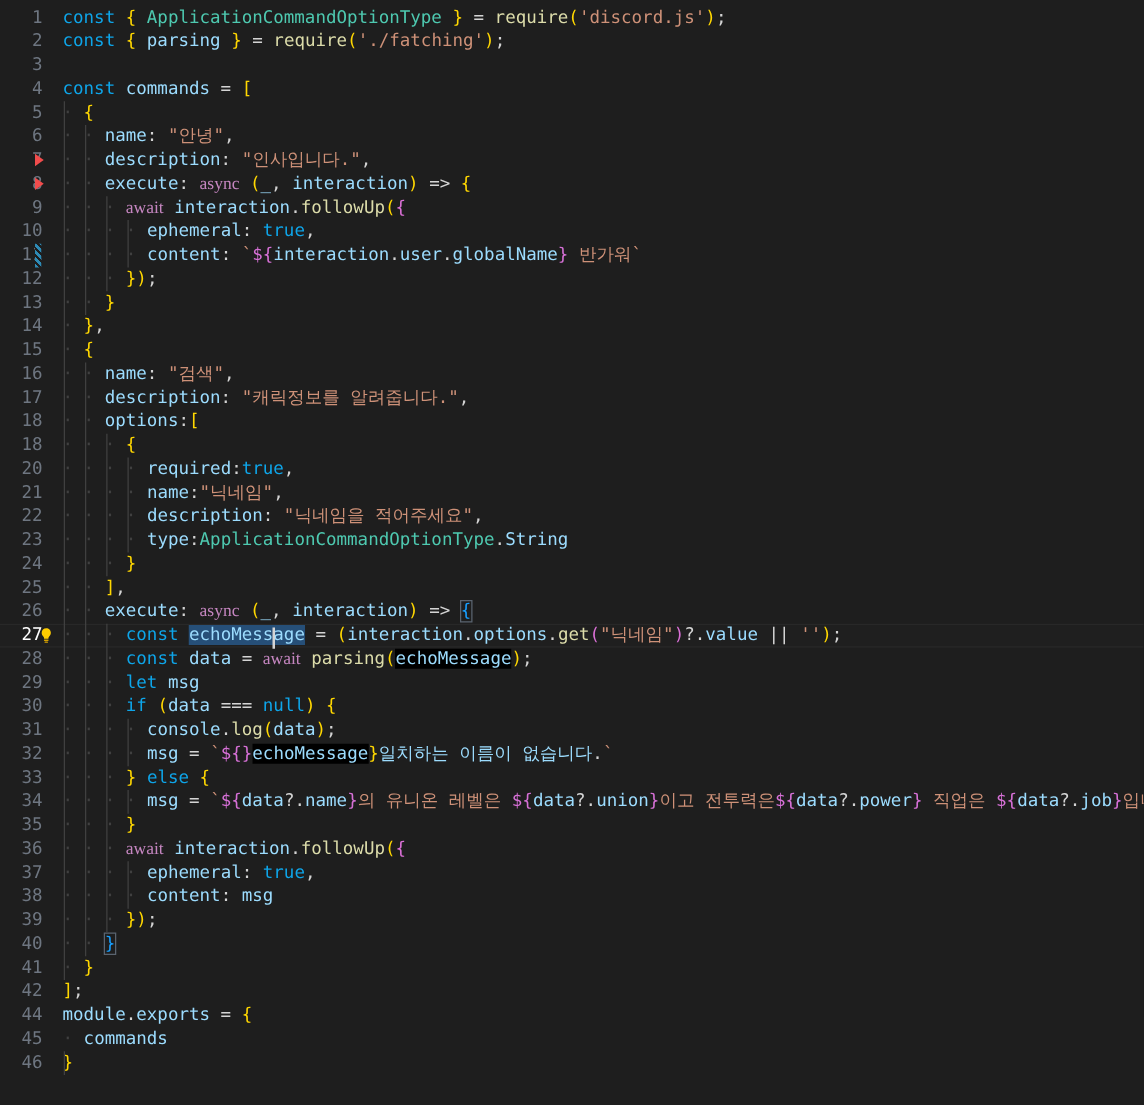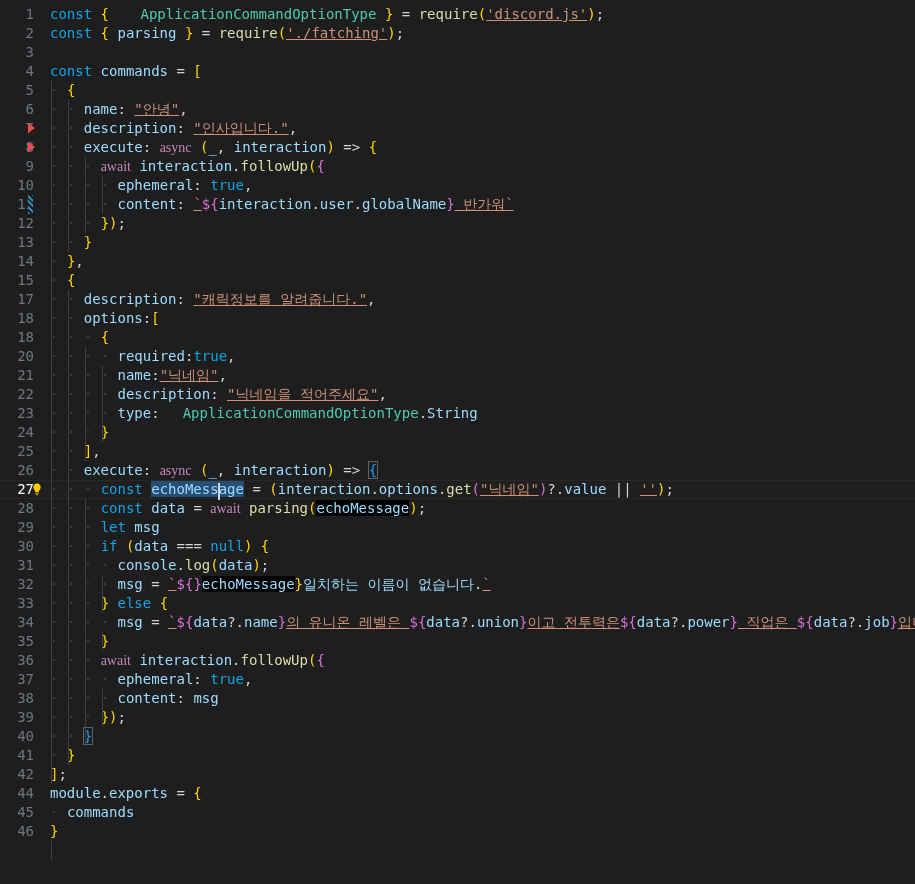--- a/index.html
+++ b/index.html
@@ -49,23 +49,23 @@
   }
   .code {
     position: absolute;
     left: 50px; top: 0;
     white-space: pre;
   }
   
   .kw  { color: #0ea5e9; }   
   .kw2 { color: #c586c0; font-family: Liberation Serif, serif; }   
   .fn  { color: #dcdcaa; }   
-  .cls { color: #4ec9b0; margin-left: 23px; }   
+  .cls { color: #4ec9b0; }   
   .var { color: #9cdcfe; }   
-  .str { color: #ce9178; text-decoration: underline; }
+  .str { color: #ce9178; }
   .pun { color: #d4d4d4; }
   .b1  { color: #ffd700; }   
   .b2  { color: #da70d6; }   
   .b3  { color: #179fff; }   
   .tpl { color: #d670d6; }   
   .ws  { color: #404040; }   
   .ig  { color: #404040; }   
 
   .sel { background: #264f78; }
   .match { background: #000000; }
@@ -118,20 +118,21 @@
       <div class="row"><span class="gutter-num">6</span><span class="code"><span class="ig">·</span><span class="ws"> </span><span class="ig">·</span><span class="ws"> </span><span class="var">name</span><span class="pun">:</span><span class="pun"> </span><span class="str">"안녕"</span><span class="pun">,</span></span></div>
       <div class="row"><span class="gutter-num">7</span><span class="glyph"><span class="tri-red"></span></span><span class="code"><span class="ig">·</span><span class="ws"> </span><span class="ig">·</span><span class="ws"> </span><span class="var">description</span><span class="pun">:</span><span class="pun"> </span><span class="str">"인사입니다."</span><span class="pun">,</span></span></div>
       <div class="row"><span class="gutter-num">8</span><span class="glyph"><span class="tri-red"></span></span><span class="code"><span class="ig">·</span><span class="ws"> </span><span class="ig">·</span><span class="ws"> </span><span class="var">execute</span><span class="pun">:</span><span class="pun"> </span><span class="kw2">async</span><span class="pun"> </span><span class="b1">(</span><span class="var">_</span><span class="pun">,</span><span class="pun"> </span><span class="var">interaction</span><span class="b1">)</span><span class="pun"> </span><span class="pun">=</span><span class="pun">&gt;</span><span class="pun"> </span><span class="b1">{</span></span></div>
       <div class="row"><span class="gutter-num">9</span><span class="code"><span class="ig">·</span><span class="ws"> </span><span class="ig">·</span><span class="ws"> </span><span class="ig">·</span><span class="ws"> </span><span class="kw2">await</span><span class="pun"> </span><span class="var">interaction</span><span class="pun">.</span><span class="fn">followUp</span><span class="b1">(</span><span class="b2">{</span></span></div>
       <div class="row"><span class="gutter-num">10</span><span class="code"><span class="ig">·</span><span class="ws"> </span><span class="ig">·</span><span class="ws"> </span><span class="ig">·</span><span class="ws"> </span><span class="ig">·</span><span class="ws"> </span><span class="var">ephemeral</span><span class="pun">:</span><span class="pun"> </span><span class="kw">true</span><span class="pun">,</span></span></div>
       <div class="row"><span class="gutter-num">11</span><span class="glyph"><span class="stripe-blue"></span></span><span class="code"><span class="ig">·</span><span class="ws"> </span><span class="ig">·</span><span class="ws"> </span><span class="ig">·</span><span class="ws"> </span><span class="ig">·</span><span class="ws"> </span><span class="var">content</span><span class="pun">:</span><span class="pun"> </span><span class="str">`</span><span class="tpl">${</span><span class="var">interaction</span><span class="pun">.</span><span class="var">user</span><span class="pun">.</span><span class="var">globalName</span><span class="tpl">}</span><span class="str"> 반가워</span><span class="str">`</span></span></div>
       <div class="row"><span class="gutter-num">12</span><span class="code"><span class="ig">·</span><span class="ws"> </span><span class="ig">·</span><span class="ws"> </span><span class="ig">·</span><span class="ws"> </span><span class="b1">}</span><span class="b1">)</span><span class="pun">;</span></span></div>
       <div class="row"><span class="gutter-num">13</span><span class="code"><span class="ig">·</span><span class="ws"> </span><span class="ig">·</span><span class="ws"> </span><span class="b1">}</span></span></div>
       <div class="row"><span class="gutter-num">14</span><span class="code"><span class="ig">·</span><span class="ws"> </span><span class="b1">}</span><span class="pun">,</span></span></div>
       <div class="row"><span class="gutter-num">15</span><span class="code"><span class="ig">·</span><span class="ws"> </span><span class="b1">{</span></span></div>
+      <div class="row"><span class="gutter-num">16</span><span class="code"><span class="ig">·</span><span class="ws"> </span><span class="ig">·</span><span class="ws"> </span><span class="var">name</span><span class="pun">:</span><span class="pun"> </span><span class="str">"검색"</span><span class="pun">,</span></span></div>
       <div class="row"><span class="gutter-num">17</span><span class="code"><span class="ig">·</span><span class="ws"> </span><span class="ig">·</span><span class="ws"> </span><span class="var">description</span><span class="pun">:</span><span class="pun"> </span><span class="str">"캐릭정보를 알려줍니다."</span><span class="pun">,</span></span></div>
       <div class="row"><span class="gutter-num">18</span><span class="code"><span class="ig">·</span><span class="ws"> </span><span class="ig">·</span><span class="ws"> </span><span class="var">options</span><span class="pun">:</span><span class="b1">[</span></span></div>
       <div class="row"><span class="gutter-num">18</span><span class="code"><span class="ig">·</span><span class="ws"> </span><span class="ig">·</span><span class="ws"> </span><span class="ig">·</span><span class="ws"> </span><span class="b1">{</span></span></div>
       <div class="row"><span class="gutter-num">20</span><span class="code"><span class="ig">·</span><span class="ws"> </span><span class="ig">·</span><span class="ws"> </span><span class="ig">·</span><span class="ws"> </span><span class="ig">·</span><span class="ws"> </span><span class="var">required</span><span class="pun">:</span><span class="kw">true</span><span class="pun">,</span></span></div>
       <div class="row"><span class="gutter-num">21</span><span class="code"><span class="ig">·</span><span class="ws"> </span><span class="ig">·</span><span class="ws"> </span><span class="ig">·</span><span class="ws"> </span><span class="ig">·</span><span class="ws"> </span><span class="var">name</span><span class="pun">:</span><span class="str">"닉네임"</span><span class="pun">,</span></span></div>
       <div class="row"><span class="gutter-num">22</span><span class="code"><span class="ig">·</span><span class="ws"> </span><span class="ig">·</span><span class="ws"> </span><span class="ig">·</span><span class="ws"> </span><span class="ig">·</span><span class="ws"> </span><span class="var">description</span><span class="pun">:</span><span class="pun"> </span><span class="str">"닉네임을 적어주세요"</span><span class="pun">,</span></span></div>
       <div class="row"><span class="gutter-num">23</span><span class="code"><span class="ig">·</span><span class="ws"> </span><span class="ig">·</span><span class="ws"> </span><span class="ig">·</span><span class="ws"> </span><span class="ig">·</span><span class="ws"> </span><span class="var">type</span><span class="pun">:</span><span class="cls">ApplicationCommandOptionType</span><span class="pun">.</span><span class="var">String</span></span></div>
       <div class="row"><span class="gutter-num">24</span><span class="code"><span class="ig">·</span><span class="ws"> </span><span class="ig">·</span><span class="ws"> </span><span class="ig">·</span><span class="ws"> </span><span class="b1">}</span></span></div>
       <div class="row"><span class="gutter-num">25</span><span class="code"><span class="ig">·</span><span class="ws"> </span><span class="ig">·</span><span class="ws"> </span><span class="b1">]</span><span class="pun">,</span></span></div>
       <div class="row"><span class="gutter-num">26</span><span class="code"><span class="ig">·</span><span class="ws"> </span><span class="ig">·</span><span class="ws"> </span><span class="var">execute</span><span class="pun">:</span><span class="pun"> </span><span class="kw2">async</span><span class="pun"> </span><span class="b1">(</span><span class="var">_</span><span class="pun">,</span><span class="pun"> </span><span class="var">interaction</span><span class="b1">)</span><span class="pun"> </span><span class="pun">=</span><span class="pun">&gt;</span><span class="pun"> </span><span class="bracketbox"><span class="b3">{</span></span></span></div>

